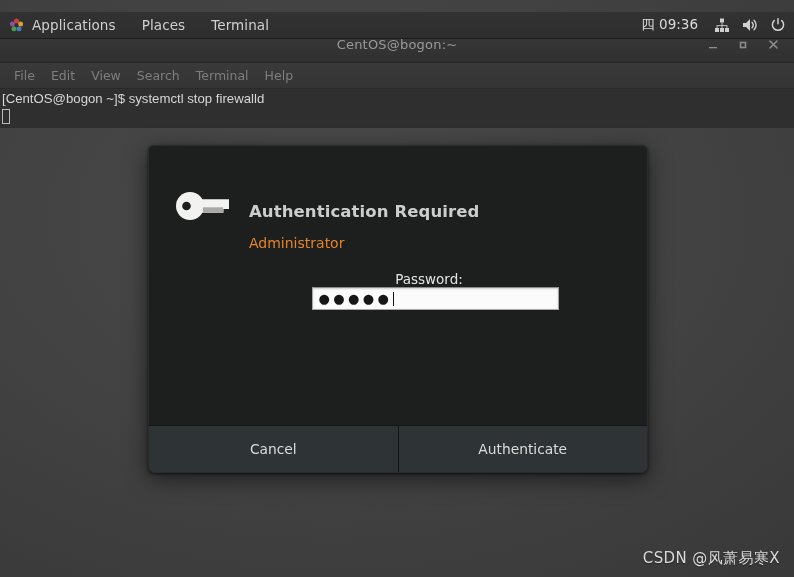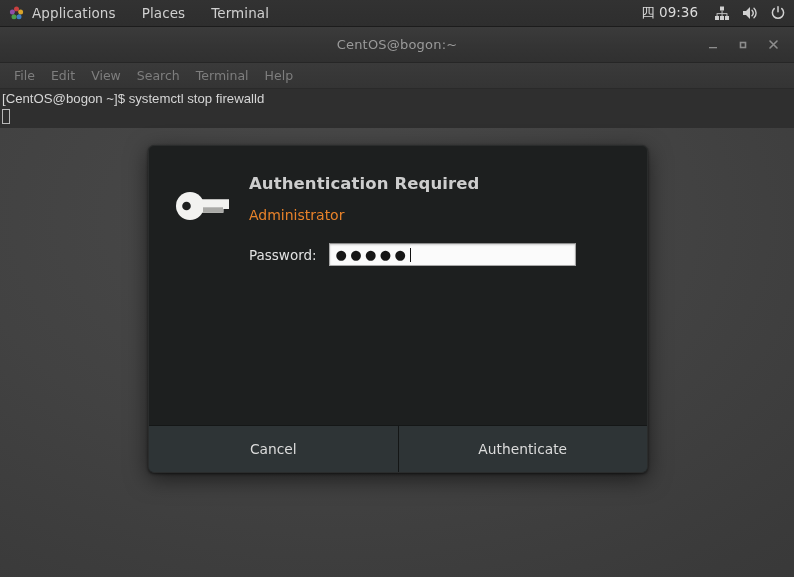--- a/index.html
+++ b/index.html
@@ -12,21 +12,21 @@
     width: 794px;
     height: 577px;
     overflow: hidden;
     font-family: "DejaVu Sans", sans-serif;
     background: radial-gradient(ellipse 120% 110% at 42% 38%, #4a4a4a 0%, #424242 38%, #3a3a3a 68%, #333333 100%);
   }
 
   
   #top-panel {
     position: absolute;
-    top: 0; left: 0;
+    top: 12px; left: 0;
     width: 794px;
     height: 27px;
     background: linear-gradient(to bottom, #323232 0%, #2e2e2e 100%);
     border-bottom: 1px solid #1c1c1c;
     display: flex;
     align-items: flex-end;
     box-sizing: border-box;
     z-index: 40;
     gap: 10px;
   }
@@ -185,20 +185,21 @@
     box-sizing: border-box;
   }
   #key-icon-wrap {
     width: 74px;
     flex: 0 0 auto;
     padding-top: 12px;
   }
   #dialog-text {
     flex: 1 1 auto;
     padding-top: 0px;
+    margin-top: 28px;
   }
   #dialog-title {
     color: #cdcdcd;
     font-size: 16.5px;
     font-weight: 600;
     margin: 0 0 14px 0;
     letter-spacing: 0.1px;
   }
   #dialog-message {
     color: #e0e0e0;
@@ -208,20 +209,21 @@
     max-width: 350px;
   }
   #dialog-user {
     color: #e8822a;
     font-size: 14px;
     margin: 0 0 20px 0;
   }
   #password-row {
     display: flex;
     align-items: center;
+    flex-direction: column;
   }
   #password-label {
     color: #e2e2e2;
     font-size: 13.5px;
     margin-right: 12px;
     white-space: nowrap;
   }
   #password-input {
     width: 247px;
     height: 23px;
@@ -417,14 +419,15 @@
     <div id="dialog-buttons">
       <div class="dlg-btn">
         <span>Cancel</span>
       </div>
       <div class="dlg-btn">
         <span>Authenticate</span>
       </div>
     </div>
   </div>
 
+  <div id="watermark">CSDN @风萧易寒X</div>
 
 </div>
 
 </body></html>

